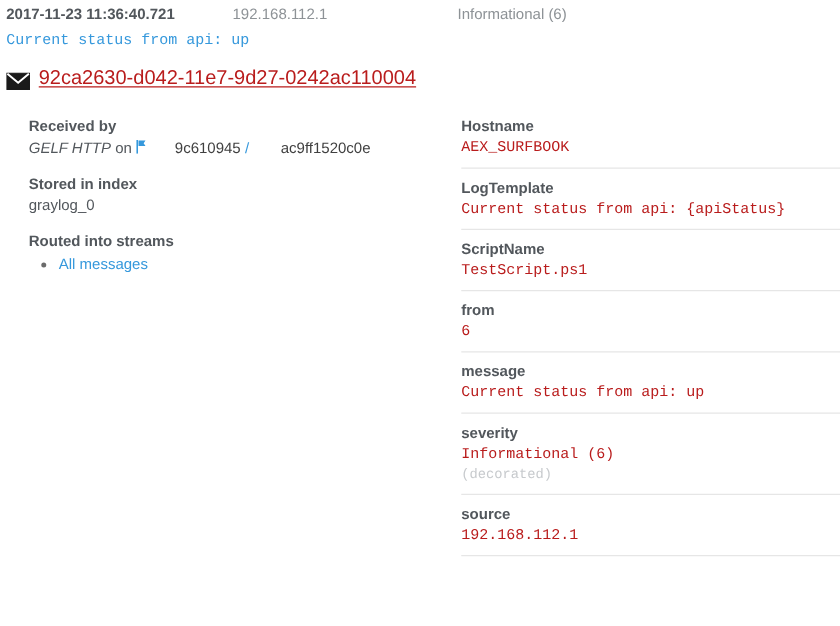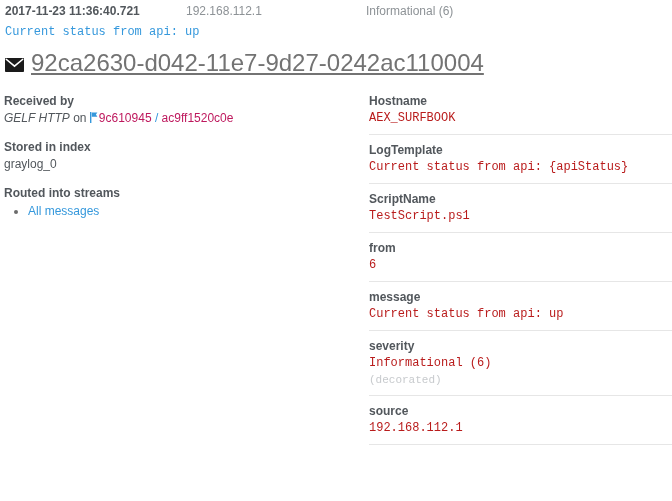--- a/index.html
+++ b/index.html
@@ -80,64 +80,65 @@
   }
   .envelope-icon {
     display: inline-block;
     width: 19px;
     height: 14px;
     position: relative;
     top: 2px;
   }
   .envelope-icon svg { display: block; }
   .msg-id-link {
-    font-size: 24px;
+    font-size: 16px;
     line-height: 26px;
     font-weight: normal;
-    color: #737373;
+    color: #b91c1c;
     text-decoration: underline;
     text-underline-offset: 2px;
     cursor: pointer;
     white-space: nowrap;
   }
 
   
   .body-cols {
     position: absolute;
     left: 0;
     top: 93px;
     width: 672px;
   }
 
   
   .left-col {
     position: absolute;
-    left: 4px;
+    left: 23px;
     top: 0;
     width: 340px;
   }
   .meta-block { margin-bottom: 12px; }
   .meta-title {
     font-size: 12px;
     font-weight: bold;
     color: #52575c;
     line-height: 17px;
   }
   .meta-value {
     font-size: 12px;
     color: #52575c;
     line-height: 17px;
   }
   .meta-value .italic {
     font-style: italic;
   }
   .meta-link {
-    color: #be185d;
+    color: #404040;
     text-decoration: none;
     cursor: pointer;
+    margin-left: 22px;
   }
   .meta-sep { color: #3598dc; }
   .node-icon {
     display: inline-block;
     width: 8px;
     height: 11px;
     position: relative;
     top: 1px;
     margin-right: 1px;
   }

